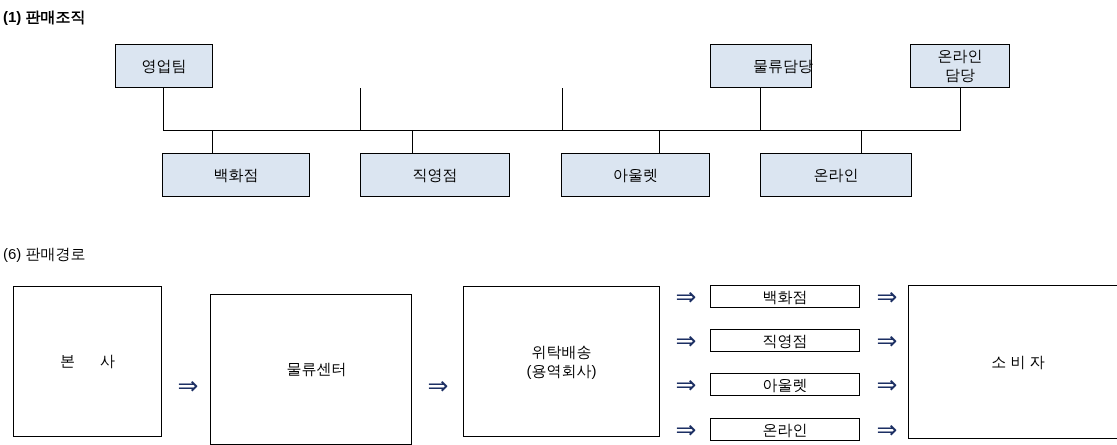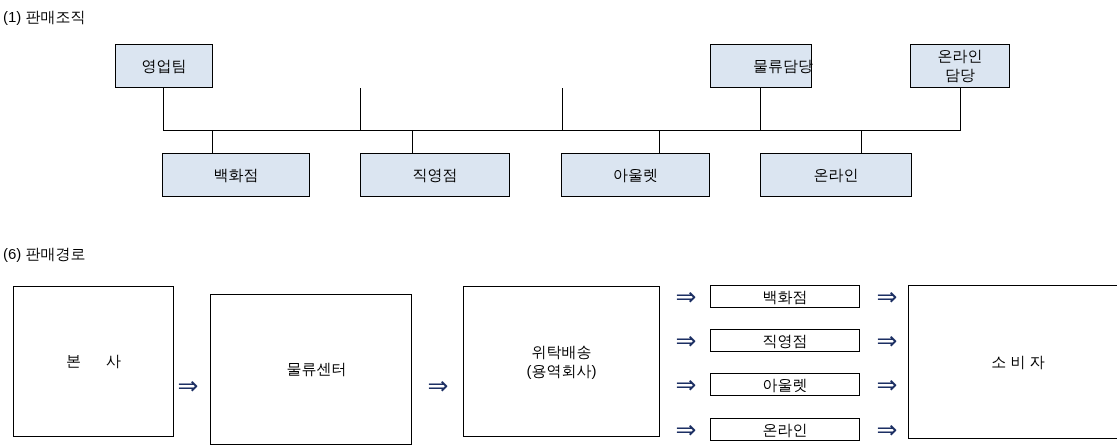--- a/index.html
+++ b/index.html
@@ -55,21 +55,21 @@
   .small-box {
     font-size: 15px;
     line-height: 1;
   }
 </style>
 </head>
 <body>
 
 <div class="canvas">
 
-  <div class="section-title" style="left:3px; top:8px;">(1) 판매조직</div>
+  <div class="section-title" style="left:3px; top:8px;font-weight:bold;">(1) 판매조직</div>
 
   <div class="box blue" style="left:115px; top:44px; width:98px;  height:44px;">
     <span>영업팀</span>
   </div>
   <div class="box blue" style="left:710px; top:44px; width:102px; height:44px;padding-left:44px;">
     <span>물류담당</span>
   </div>
   <div class="box blue" style="left:910px; top:44px; width:100px; height:44px;">
     <span>온라인</span>
     <span>담당</span>
@@ -96,21 +96,21 @@
   </div>
   <div class="box blue" style="left:561px; top:153px; width:149px; height:44px;">
     <span>아울렛</span>
   </div>
   <div class="box blue" style="left:760px; top:153px; width:152px; height:44px;">
     <span>온라인</span>
   </div>
 
   <div class="section-title" style="left:3px; top:245px;">(6) 판매경로</div>
 
-  <div class="box white" style="left:13px; top:286px; width:161px; height:151px;">
+  <div class="box white" style="left:13px; top:286px; width:149px; height:151px;">
     <span>본      사</span>
   </div>
 
   <div class="arrow" style="left:188px; top:385px;">⇒</div>
 
   <div class="box white" style="left:210px; top:294px; width:202px; height:151px;padding-left:11px;">
     <span>물류센터</span>
   </div>
 
   <div class="arrow" style="left:438px; top:385px;">⇒</div>

